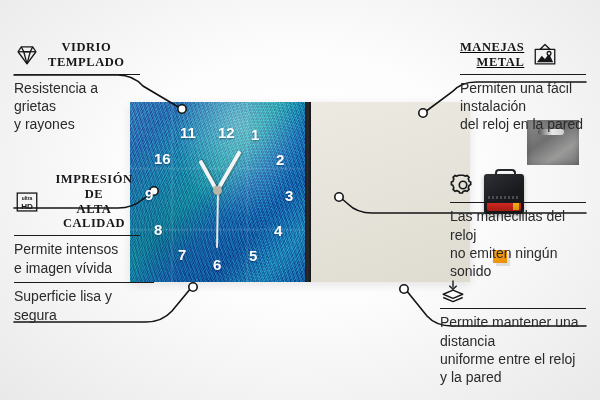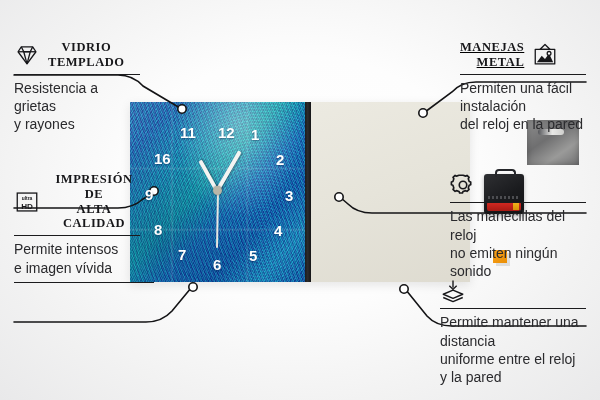--- a/index.html
+++ b/index.html
@@ -198,20 +198,21 @@
       <div class="c-title">IMPRESIÓN DE
 ALTA CALIDAD</div>
     </div>
     <div class="c-rule"></div>
     <div class="c-sub">Permite intensos
 e imagen vívida</div>
   </div>
 
   <div class="callout c-left" style="left:14px;top:278px;width:140px;">
     <div class="c-rule"></div>
+    <div class="c-sub">Superficie lisa y segura</div>
   </div>
 
   <div class="callout c-right" style="left:460px;top:40px;width:126px;">
     <div class="c-head">
       <div class="c-title">MANEJAS
 METAL</div>
       <svg class="ico" viewBox="0 0 32 32">
         <g fill="none" stroke="#17171a" stroke-width="1.6" stroke-linejoin="round">
           <path d="M16 3 L10 9 H22 Z"></path>
           <rect x="4" y="9" width="24" height="18"></rect>

